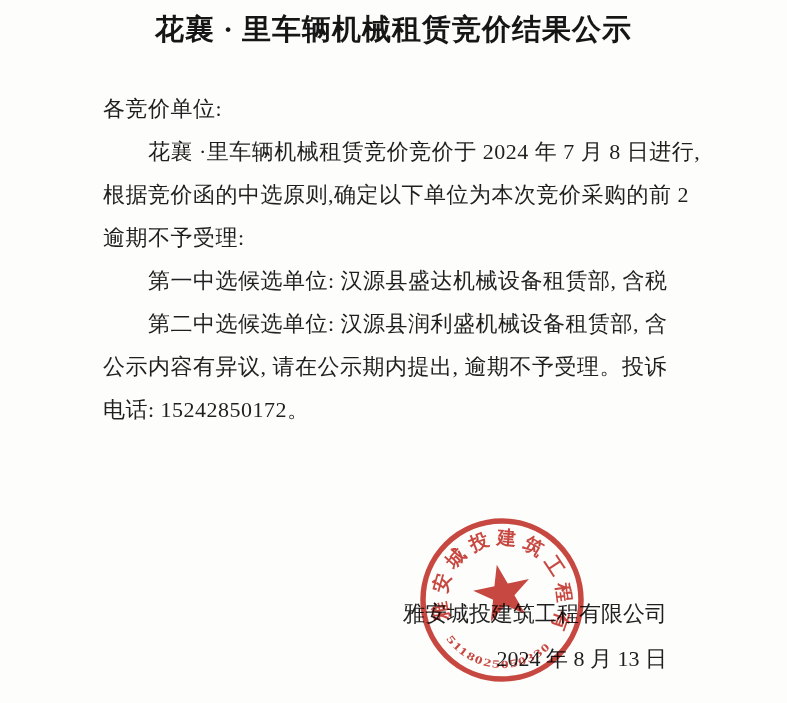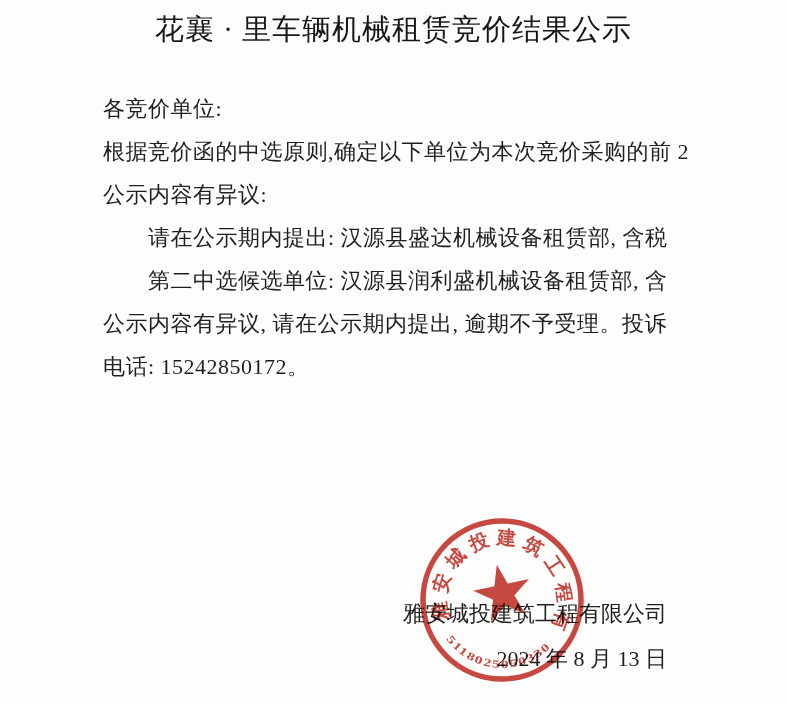--- a/index.html
+++ b/index.html
@@ -13,21 +13,21 @@
     overflow: hidden;
   }
   .title {
     position: absolute;
     top: 10px;
     left: 0;
     width: 100%;
     margin: 0;
     text-align: center;
     font-size: 29px;
-    font-weight: normal;
+    font-weight: bold;
     letter-spacing: 1px;
     color: #161616;
     white-space: nowrap;
   }
   .content {
     position: absolute;
     left: 103px;
     top: 87px;
     width: 580px;
   }
@@ -68,23 +68,24 @@
 </style>
 </head>
 <body>
 
 <div class="page">
 
   <h1 class="title">花襄 · 里车辆机械租赁竞价结果公示</h1>
 
   <div class="content">
     <p class="line">各竞价单位:</p>
+    <p class="line indent">花襄 ·里车辆机械租赁竞价竞价于 2024 年 7 月 8 日进行,</p>
     <p class="line">根据竞价函的中选原则,确定以下单位为本次竞价采购的前 2</p>
-    <p class="line">公示内容有异议:</p>
-    <p class="line indent">请在公示期内提出: 汉源县盛达机械设备租赁部, 含税</p>
+    <p class="line">逾期不予受理:</p>
+    <p class="line indent">第一中选候选单位: 汉源县盛达机械设备租赁部, 含税</p>
     <p class="line indent">第二中选候选单位: 汉源县润利盛机械设备租赁部, 含</p>
     <p class="line">公示内容有异议, 请在公示期内提出, 逾期不予受理。投诉</p>
     <p class="line">电话: 15242850172。</p>
   </div>
 
   <div class="sig">
     <p>雅安城投建筑工程有限公司</p>
     <p>2024 年 8 月 13 日</p>
   </div>
 

